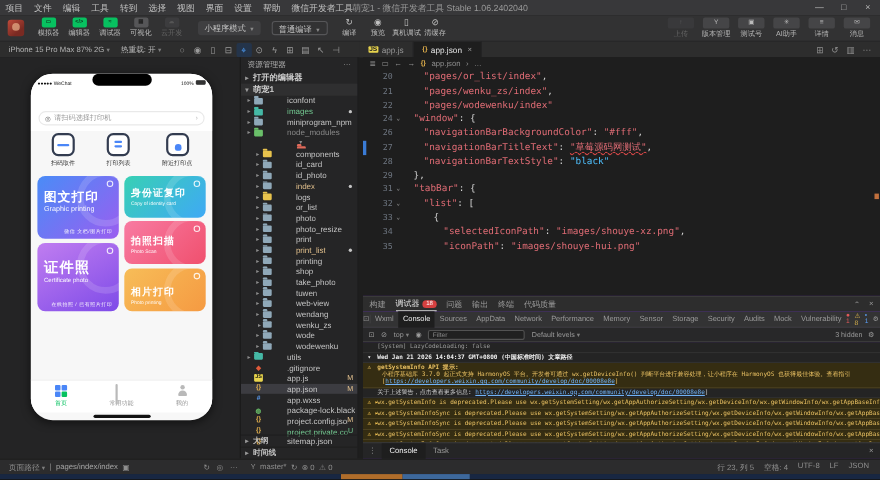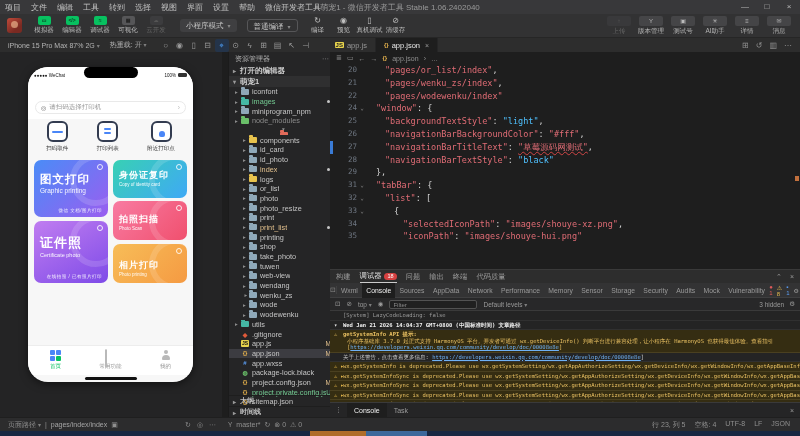--- a/index.html
+++ b/index.html
@@ -49,21 +49,21 @@
   .etab { display:flex; align-items:center; padding:0 8px; font-size:7.5px; color:#969696; background:#2d2d2d; border-right:1px solid #252526; height:14px; white-space:nowrap;}
   .etab.active { background:#1e1e1e; color:#e6e6e6; }
   .fic { font-weight:bold; margin-right:3px; font-size:6px; }
   .fic.js { background:#e8d44d; color:#222; padding:0 1px; border-radius:1px; }
   .fic.json { color:#e8b44d; }
   .etab .close { margin-left:5px; color:#9a9a9a; font-size:7px; }
   .tab-acts { margin-left:auto; margin-right:8px; display:flex; gap:7px; font-size:8px; color:#8f8f8f; }
 
   
   .sim { position:absolute; left:0; top:52px; width:222px; height:365px; background:#242425; }
-  .explorer { position:absolute; left:228px; top:52px; width:108px; height:365px; background:#252526; border-left:1px solid #1b1b1b; border-right:1px solid #1b1b1b; overflow:hidden; }
+  .explorer { position:absolute; left:218px; top:52px; width:108px; height:365px; background:#252526; border-left:1px solid #1b1b1b; border-right:1px solid #1b1b1b; overflow:hidden; }
   .editor { position:absolute; left:330px; top:52px; width:470px; height:365px; background:#1e1e1e; }
 
   
   .phone { position:absolute; left:28px; top:15px; width:165px; height:315px; background:#f7f7f7; border-radius:20px; overflow:hidden; box-shadow:0 2px 8px rgba(0,0,0,.5); }
   .p-top { position:absolute; left:0; top:0; width:165px; height:52px; background:#fff; }
   .p-status { position:absolute; top:3px; left:6px; right:6px; height:10px; font-size:4.5px; color:#111; display:flex; align-items:center; }
   .island { position:absolute; left:50%; transform:translateX(-50%); top:0px; width:54px; height:11px; background:#000; border-radius:6px; }
   .batt { margin-left:auto; display:flex; align-items:center; gap:2px;}
   .batt .bi { width:9px; height:4.5px; border:1px solid #333; border-radius:1px; background:#333; }
   .p-nav { position:absolute; top:14px; left:0; width:165px; height:16px; }
@@ -122,21 +122,21 @@
   .trow { height:9.7px; display:flex; align-items:center; font-size:7.3px; color:#c5c5c5; white-space:nowrap; overflow:hidden; }
   .trow.sel { background:#3c3c41; }
   .trow .ar { width:6px; color:#8c8c8c; font-size:5.5px; flex:none; }
   .trow .fo { width:8px; height:6px; border-radius:1px; margin-right:3px; flex:none; position:relative; }
   .trow .fo:before { content:""; position:absolute; left:0; top:-2px; width:4px; height:2px; border-radius:1px 1px 0 0; background:inherit; }
   .fo.c-gray { background:#8fa8b8; } .fo.c-teal { background:#45b8a5; } .fo.c-green { background:#6abf69; }
   .fo.c-red { background:#e06a5a; } .fo.c-yellow { background:#e8c34d; }
   .trow .fi2 { width:8px; margin-right:3px; flex:none; font-size:6px; text-align:center; font-weight:bold; }
   .fi2.js { color:#111; background:#e8d44d; border-radius:1px; font-size:5px; line-height:7px; height:7px; }
   .fi2.json { color:#e8b44d; } .fi2.wxss { color:#5b9ef5; } .fi2.git { color:#e05a3a; } .fi2.pkg { color:#6abf69; }
-  .trow .nm { overflow:hidden; }
+  .trow .nm { overflow:hidden;margin-left:19px; }
   .trow .nm.mod { color:#e2c08d; } .trow .nm.green { color:#73c991; } .trow .nm.dim { color:#8a8a8a; }
   .trow .bdg { margin-left:auto; margin-right:4px; font-size:6.5px; color:#e2c08d; flex:none;}
   .trow .bdg.u { color:#73c991; }
   .trow .dot { margin-left:auto; margin-right:5px; width:3px; height:3px; border-radius:50%; background:#c5c5c5; flex:none;}
   .ex-bottom { position:absolute; bottom:0; left:0; right:0; }
   .ex-bsec { height:11px; border-top:1px solid #1e1e1e; display:flex; align-items:center; font-size:7px; font-weight:bold; color:#c0c0c0; padding-left:4px; }
   .ex-bsec .ar { color:#9a9a9a; font-size:6px; width:7px; }
 
   
   .crumb { height:12px; display:flex; align-items:center; font-size:7px; color:#8f8f8f; padding:0 6px; gap:5px; }
@@ -632,21 +632,20 @@
       <span>app.json</span>
       <span>›</span>
       <span>…</span>
     </div>
     <div class="codewrap" id="code">
       <div class="ruler-mark"></div>
     <div class="cline"><span class="gut"></span><span class="lnum">20</span><span class="fold"></span><span style="padding-left: 18px;"><span class="tok-s">"pages/or_list/index"</span><span class="tok-p">,</span></span></div>
         <div class="cline"><span class="gut"></span><span class="lnum">21</span><span class="fold"></span><span style="padding-left: 18px;"><span class="tok-s">"pages/wenku_zs/index"</span><span class="tok-p">,</span></span></div>
         <div class="cline"><span class="gut"></span><span class="lnum">22</span><span class="fold"></span><span style="padding-left: 18px;"><span class="tok-s">"pages/wodewenku/index"</span></span></div>
         <div class="cline"><span class="gut"></span><span class="lnum">24</span><span class="fold">⌄</span><span style="padding-left: 9px;"><span class="tok-k">"window"</span><span class="tok-p">: {</span></span></div>
-        <div class="cline"><span class="gut"></span><span class="lnum">25</span><span class="fold"></span><span style="padding-left: 18px;"><span class="tok-k">"backgroundTextStyle"</span><span class="tok-p">: </span><span class="tok-e">"light"</span><span class="tok-p">,</span></span></div>
         <div class="cline"><span class="gut"></span><span class="lnum">26</span><span class="fold"></span><span style="padding-left: 18px;"><span class="tok-k">"navigationBarBackgroundColor"</span><span class="tok-p">: </span><span class="tok-s">"#fff"</span><span class="tok-p">,</span></span></div>
         <div class="cline modded"><span class="gut"></span><span class="lnum">27</span><span class="fold"></span><span style="padding-left: 18px;"><span class="tok-k">"navigationBarTitleText"</span><span class="tok-p">: </span><span class="tok-su">"草莓源码网测试"</span><span class="tok-p">,</span></span></div>
         <div class="cline"><span class="gut"></span><span class="lnum">28</span><span class="fold"></span><span style="padding-left: 18px;"><span class="tok-k">"navigationBarTextStyle"</span><span class="tok-p">: </span><span class="tok-e">"black"</span></span></div>
         <div class="cline"><span class="gut"></span><span class="lnum">29</span><span class="fold"></span><span style="padding-left: 9px;"><span class="tok-p">},</span></span></div>
         <div class="cline"><span class="gut"></span><span class="lnum">31</span><span class="fold">⌄</span><span style="padding-left: 9px;"><span class="tok-k">"tabBar"</span><span class="tok-p">: {</span></span></div>
         <div class="cline"><span class="gut"></span><span class="lnum">32</span><span class="fold">⌄</span><span style="padding-left: 18px;"><span class="tok-k">"list"</span><span class="tok-p">: [</span></span></div>
         <div class="cline"><span class="gut"></span><span class="lnum">33</span><span class="fold">⌄</span><span style="padding-left: 27px;"><span class="tok-p">{</span></span></div>
         <div class="cline"><span class="gut"></span><span class="lnum">34</span><span class="fold"></span><span style="padding-left: 36px;"><span class="tok-k">"selectedIconPath"</span><span class="tok-p">: </span><span class="tok-s">"images/shouye-xz.png"</span><span class="tok-p">,</span></span></div>
         <div class="cline"><span class="gut"></span><span class="lnum">35</span><span class="fold"></span><span style="padding-left: 36px;"><span class="tok-k">"iconPath"</span><span class="tok-p">: </span><span class="tok-s">"images/shouye-hui.png"</span></span></div>
       </div>

